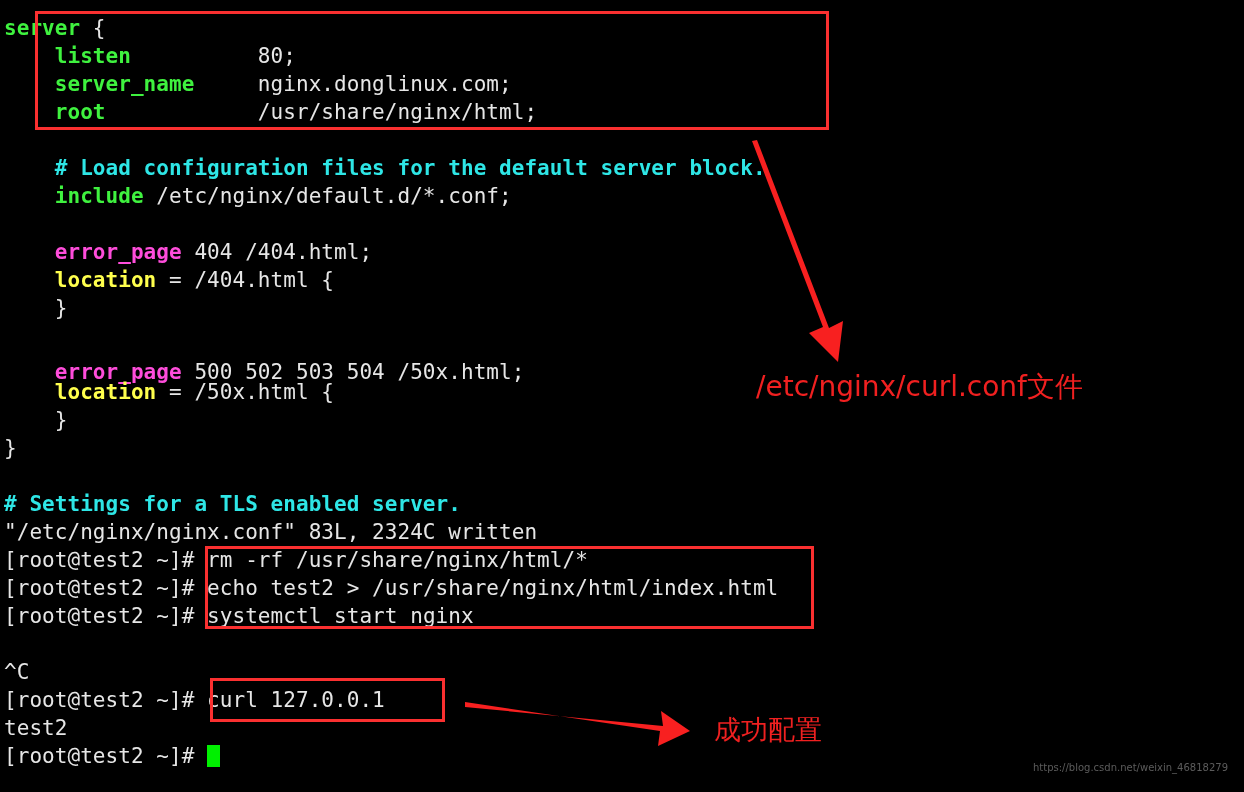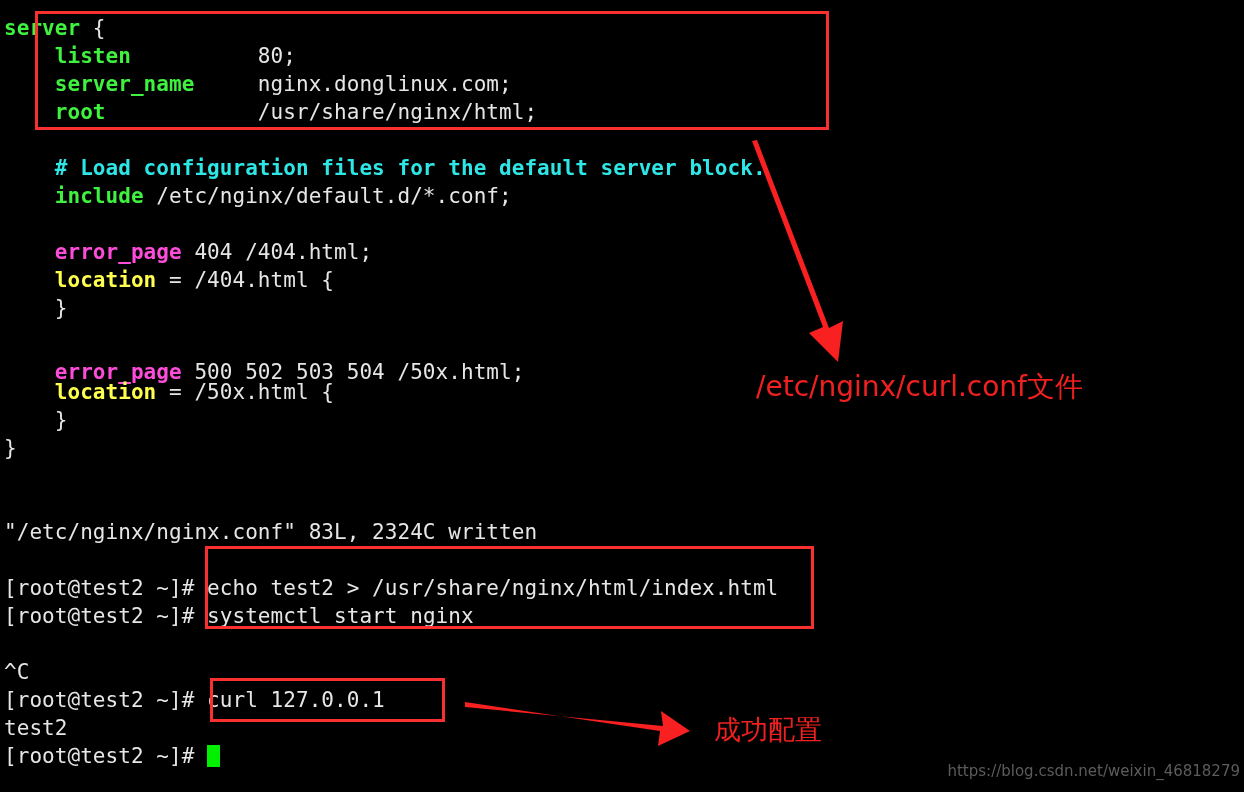--- a/index.html
+++ b/index.html
@@ -72,25 +72,25 @@
     position: absolute;
     left: 0;
     top: 0;
     width: 1244px;
     height: 792px;
     pointer-events: none;
   }
 
   #watermark {
     position: absolute;
-    right: 4px;
+    right: 16px;
     top: 762px;
     color: #5c5c5c;
     font-family: "DejaVu Sans", "Liberation Sans", sans-serif;
-    font-size: 15px;
+    font-size: 10px;
     white-space: nowrap;
     text-align: right;
   }
 </style>
 </head>
 <body>
 
 <div id="screen">
 
   <div id="terminal">
@@ -104,21 +104,23 @@
       <div class="line" style="top: 210px; left: 4px;"><span class="c-white"></span></div>
       <div class="line" style="top: 238px; left: 4px;"><span class="c-magenta">    error_page</span><span class="c-white"> 404 /404.html;</span></div>
       <div class="line" style="top: 266px; left: 4px;"><span class="c-yellow">    location</span><span class="c-white"> = /404.html {</span></div>
       <div class="line" style="top: 294px; left: 4px;"><span class="c-white">    }</span></div>
       <div class="line" style="top: 322px; left: 4px;"><span class="c-white"></span></div>
       <div class="line" style="top: 350px; left: 4px; margin-top: 8px;"><span class="c-magenta">    error_page</span><span class="c-white"> 500 502 503 504 /50x.html;</span></div>
       <div class="line" style="top: 378px; left: 4px;"><span class="c-yellow">    location</span><span class="c-white"> = /50x.html {</span></div>
       <div class="line" style="top: 406px; left: 4px;"><span class="c-white">    }</span></div>
       <div class="line" style="top: 434px; left: 4px;"><span class="c-white">}</span></div>
       <div class="line" style="top: 462px; left: 4px;"><span class="c-white"></span></div>
+      <div class="line" style="top: 490px; left: 4px;"><span class="c-cyan"># Settings for a TLS enabled server.</span></div>
       <div class="line" style="top: 518px; left: 4px;"><span class="c-white">"/etc/nginx/nginx.conf" 83L, 2324C written</span></div>
+      <div class="line" style="top: 546px; left: 4px;"><span class="c-white">[root@test2 ~]# </span><span class="c-white">rm -rf /usr/share/nginx/html/*</span></div>
       <div class="line" style="top: 574px; left: 4px;"><span class="c-white">[root@test2 ~]# </span><span class="c-white">echo test2 &gt; /usr/share/nginx/html/index.html</span></div>
       <div class="line" style="top: 602px; left: 4px;"><span class="c-white">[root@test2 ~]# </span><span class="c-white">systemctl start nginx</span></div>
       <div class="line" style="top: 658px; left: 4px;"><span class="c-white">^C</span></div>
       <div class="line" style="top: 686px; left: 4px;"><span class="c-white">[root@test2 ~]# </span><span class="c-white">curl 127.0.0.1</span></div>
       <div class="line" style="top: 714px; left: 4px;"><span class="c-white">test2</span></div>
       <div class="line" style="top: 742px; left: 4px;"><span class="c-white">[root@test2 ~]# </span><span class="c-white"></span><span class="cursor"></span></div>
     </div>
 
   <div class="redbox" style="left:35px; top:11px; width:794px; height:119px;"></div>
   <div class="redbox" style="left:205px; top:546px; width:609px; height:83px;"></div>

